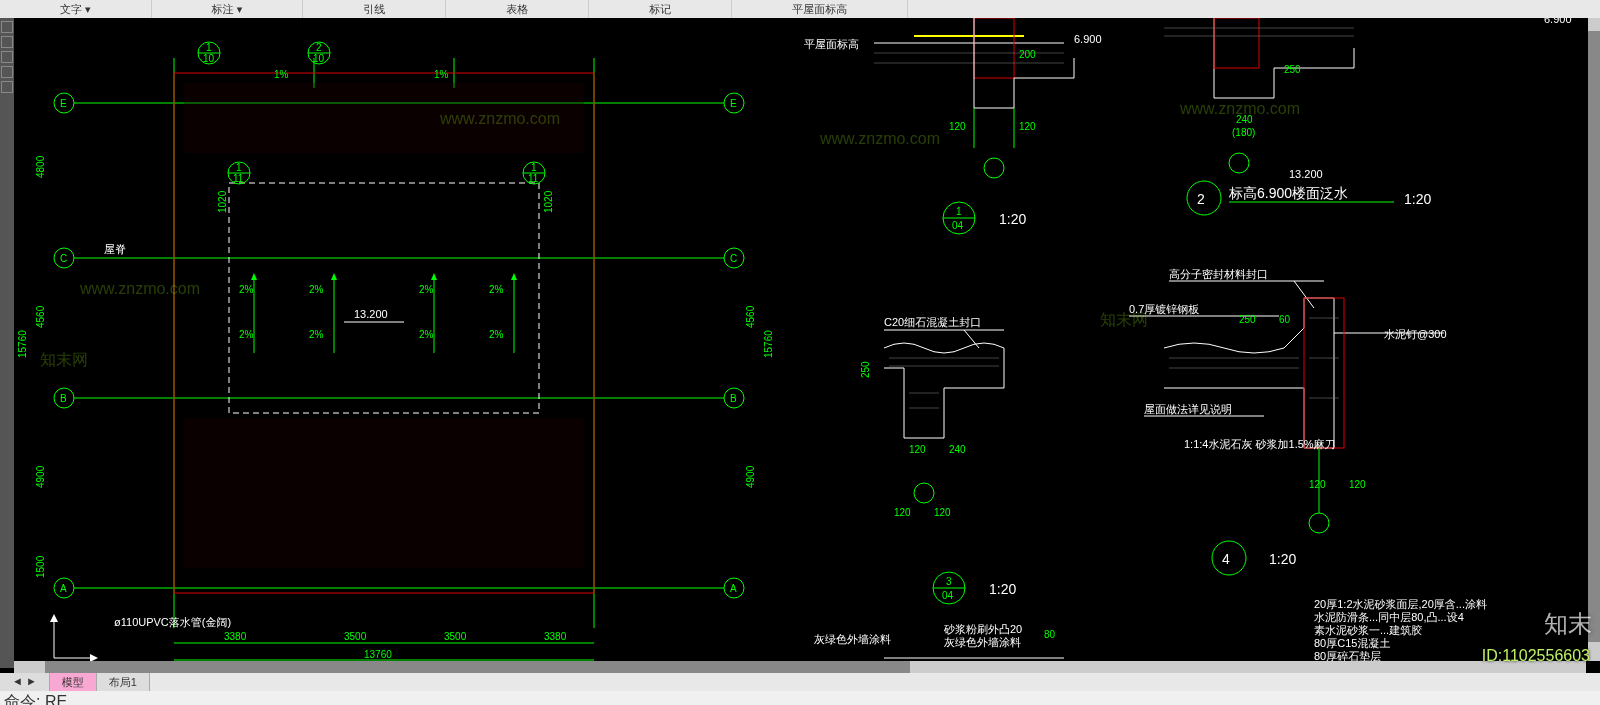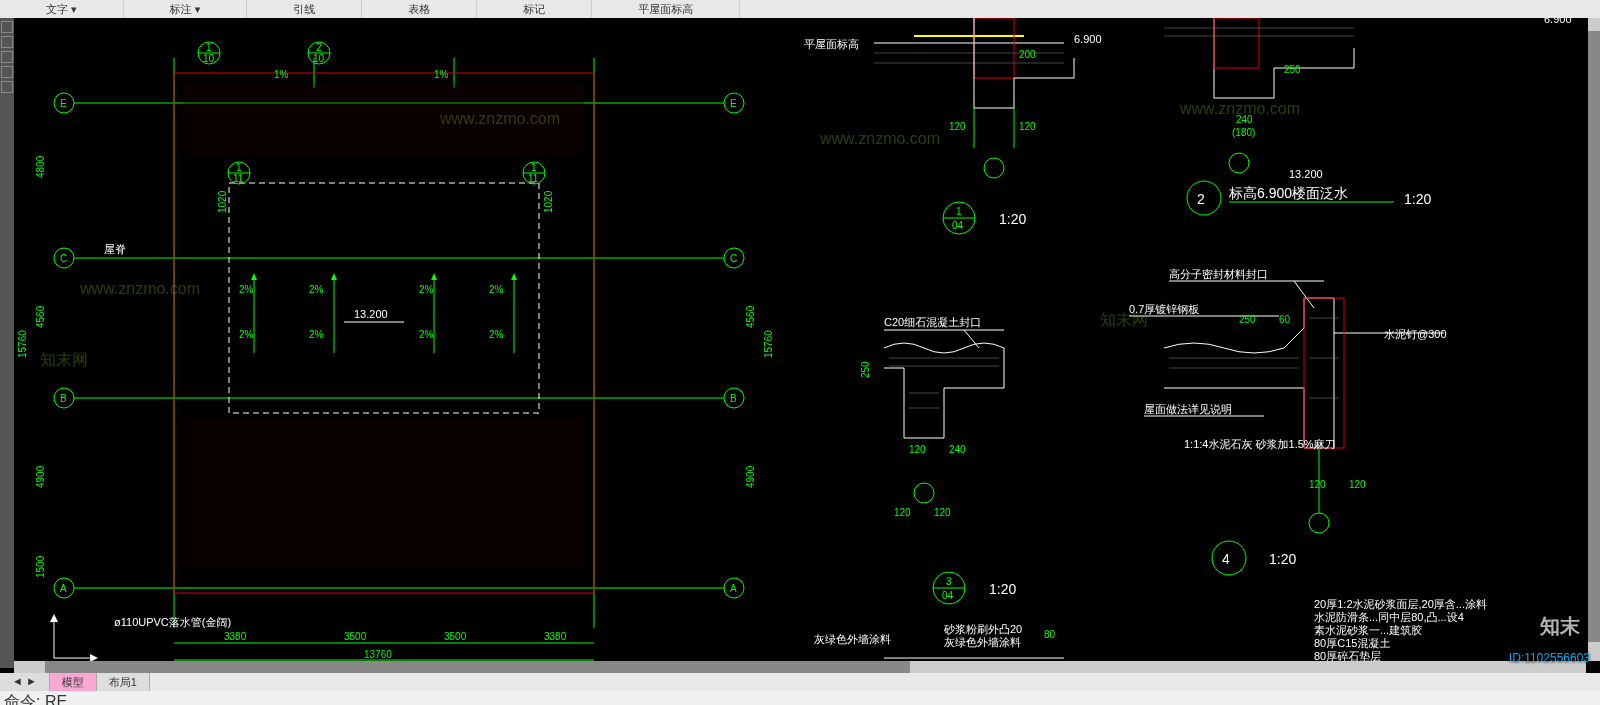--- a/index.html
+++ b/index.html
@@ -1,37 +1,37 @@
 <!DOCTYPE html>
 <html><head>
 <meta charset="utf-8">
 <style>
 *{margin:0;padding:0;box-sizing:border-box;font-family:"Microsoft YaHei",Arial,sans-serif}
 body{background:#000;color:#fff;width:1600px;height:705px;overflow:hidden;position:relative}
 .menubar{position:absolute;top:0;left:0;right:0;height:18px;background:#e8e8e8;display:flex;color:#333;font-size:11px;z-index:100}
-.menubar div{padding:2px 46px;border-right:1px solid #ccc}
+.menubar div{padding:2px 60px;border-right:1px solid #ccc}
 .toolbar-left{position:absolute;left:0;top:18px;width:14px;height:650px;background:#555;z-index:50}
 .toolbar-left .tool{width:12px;height:12px;border:1px solid #888;margin:3px auto}
 .canvas{position:absolute;left:14px;top:18px;right:0;bottom:32px;background:#000}
 .green{stroke:#0f0;fill:none}
 .red{stroke:#d00;fill:none}
 .white{stroke:#fff;fill:none}
 .yellow{stroke:#ff0;fill:none}
 .green-txt{fill:#0f0;font-size:10px}
 .white-txt{fill:#fff;font-size:11px}
 .white-txt-lg{fill:#fff;font-size:14px}
 .dashed{stroke-dasharray:6,4}
 .hatch{stroke:#888;stroke-width:0.5}
 .statusbar{position:absolute;bottom:14px;left:0;right:0;height:18px;background:#e8e8e8;display:flex;font-size:11px;color:#333;z-index:100}
 .statusbar .tab{padding:2px 12px;border-right:1px solid #aaa;background:#ddd}
 .statusbar .tab.active{background:#f9a8d4}
 .cmdline{position:absolute;bottom:0;left:0;right:0;height:14px;background:#f0f0f0;font-size:16px;color:#333;padding:1px 4px;z-index:100}
 .watermark{position:absolute;color:#84cc16;font-size:16px;opacity:0.3;pointer-events:none;z-index:5}
-.id-overlay{position:absolute;right:10px;bottom:40px;color:#0ea5e9;font-size:12px;z-index:200;text-shadow:0 0 3px #000}
-.brand-overlay{position:absolute;right:20px;bottom:65px;color:#fff;font-size:20px;font-weight:bold;opacity:0.7;z-index:200;text-shadow:0 0 5px #000}
+.id-overlay{position:absolute;right:10px;bottom:40px;color:#bef264;font-size:16px;z-index:200;text-shadow:0 0 3px #000}
+.brand-overlay{position:absolute;right:8px;bottom:65px;color:#fff;font-size:24px;font-weight:normal;opacity:0.7;z-index:200;text-shadow:0 0 5px #000}
 .scrollbar-h{position:absolute;bottom:32px;left:14px;right:14px;height:12px;background:#ccc;z-index:90}
 .scrollbar-h .thumb{position:absolute;left:2%;width:55%;height:100%;background:#888}
 .scrollbar-v{position:absolute;top:18px;right:0;bottom:44px;width:12px;background:#ccc;z-index:90}
 .scrollbar-v .thumb{position:absolute;top:2%;height:95%;width:100%;background:#888}
 circle.marker{stroke:#0f0;fill:none;stroke-width:1}
 </style>
 </head>
 <body>
 
 <div class="menubar">

